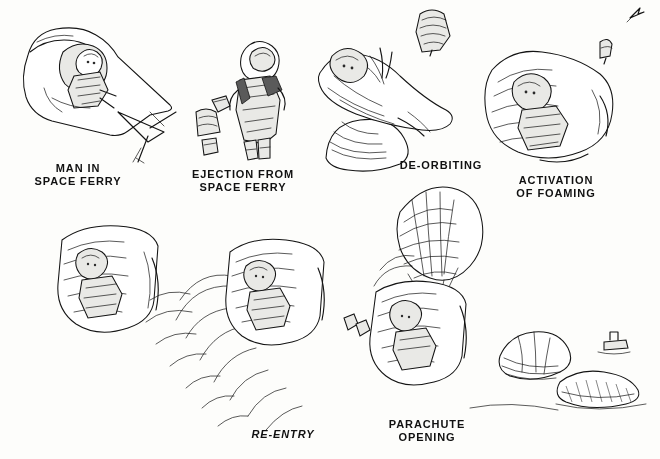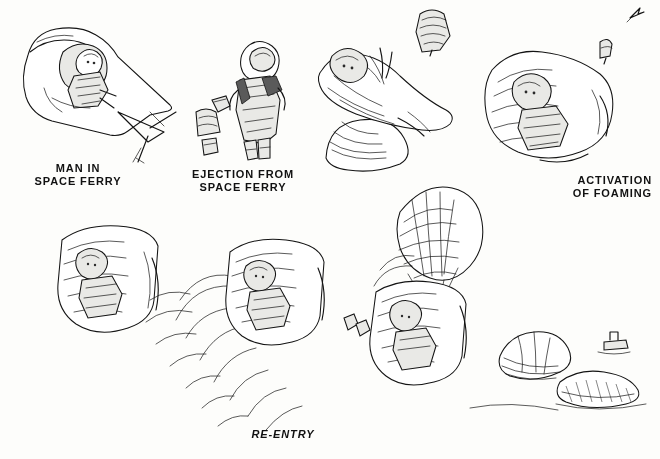--- a/index.html
+++ b/index.html
@@ -32,21 +32,21 @@
     letter-spacing: 0.9px;
     line-height: 13px;
     color: #111111;
     white-space: pre-line;
     text-transform: uppercase;
   }
   
   .c1 { left: 18px;  top: 162px; width: 120px; }
   .c2 { left: 178px; top: 168px; width: 130px; }
   .c3 { left: 386px; top: 159px; width: 110px; }
-  .c4 { left: 532px; top: 174px; width: 120px; text-align: right; }
+  .c4 { left: 496px; top: 174px; width: 120px; }
   .c5 { left: 62px;  top: 415px; width: 110px; }
   .c6 { left: 228px; top: 428px; width: 110px; font-style: italic; }
   .c7 { left: 372px; top: 418px; width: 110px; }
   .c8 { left: 508px; top: 428px; width: 110px; }
 
   svg.art {
     position: absolute;
     left: 0; top: 0;
     width: 660px;
     height: 459px;
@@ -350,18 +350,21 @@
         <path class="ink-thin" d="M202 408 q14 -14 32 -12"></path>
         <path class="ink-thin" d="M218 426 q14 -12 30 -10"></path>
       </g>
 
     </svg>
 
     <div class="caption c1">MAN IN
 SPACE FERRY</div>
     <div class="caption c2">EJECTION FROM
 SPACE FERRY</div>
+    <div class="caption c3">DE-ORBITING</div>
     <div class="caption c4">ACTIVATION
 OF FOAMING</div>
     <div class="caption c6">RE-ENTRY</div>
+    <div class="caption c7">PARACHUTE
+OPENING</div>
 
   </div>
 </div>
 
 </body></html>

